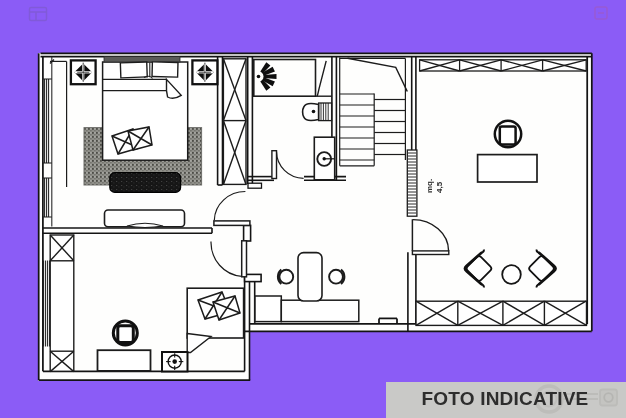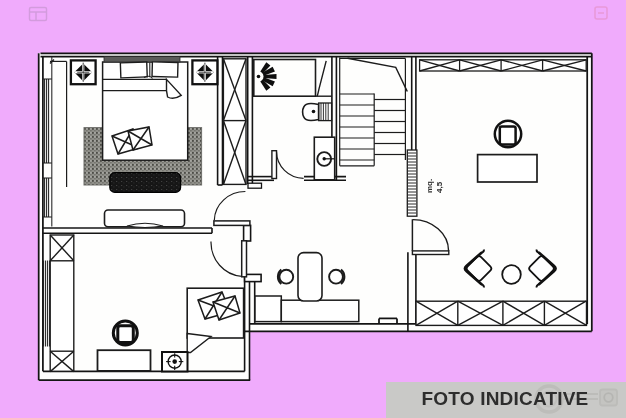--- a/index.html
+++ b/index.html
@@ -1,16 +1,16 @@
 <!DOCTYPE html>
 <html><head>
 <meta charset="utf-8">
 <style>
   html,body{margin:0;padding:0;background:#f9faf8;}
-  #stage{position:relative;width:626px;height:418px;overflow:hidden;background:#f0abfc;font-family:"Liberation Sans", sans-serif;}
+  #stage{position:relative;width:626px;height:418px;overflow:hidden;background:#8b5cf6;font-family:"Liberation Sans", sans-serif;}
   svg{display:block;}
 </style>
 </head>
 <body>
 <div id="stage">
 <svg width="626" height="418" viewBox="0 0 626 418">
 <defs>
   <pattern id="rugtex" width="4" height="4" patternUnits="userSpaceOnUse">
     <rect width="4" height="4" fill="#91918b"></rect>
     <rect x="0" y="0" width="1.8" height="1.8" fill="#4d4d47"></rect>

